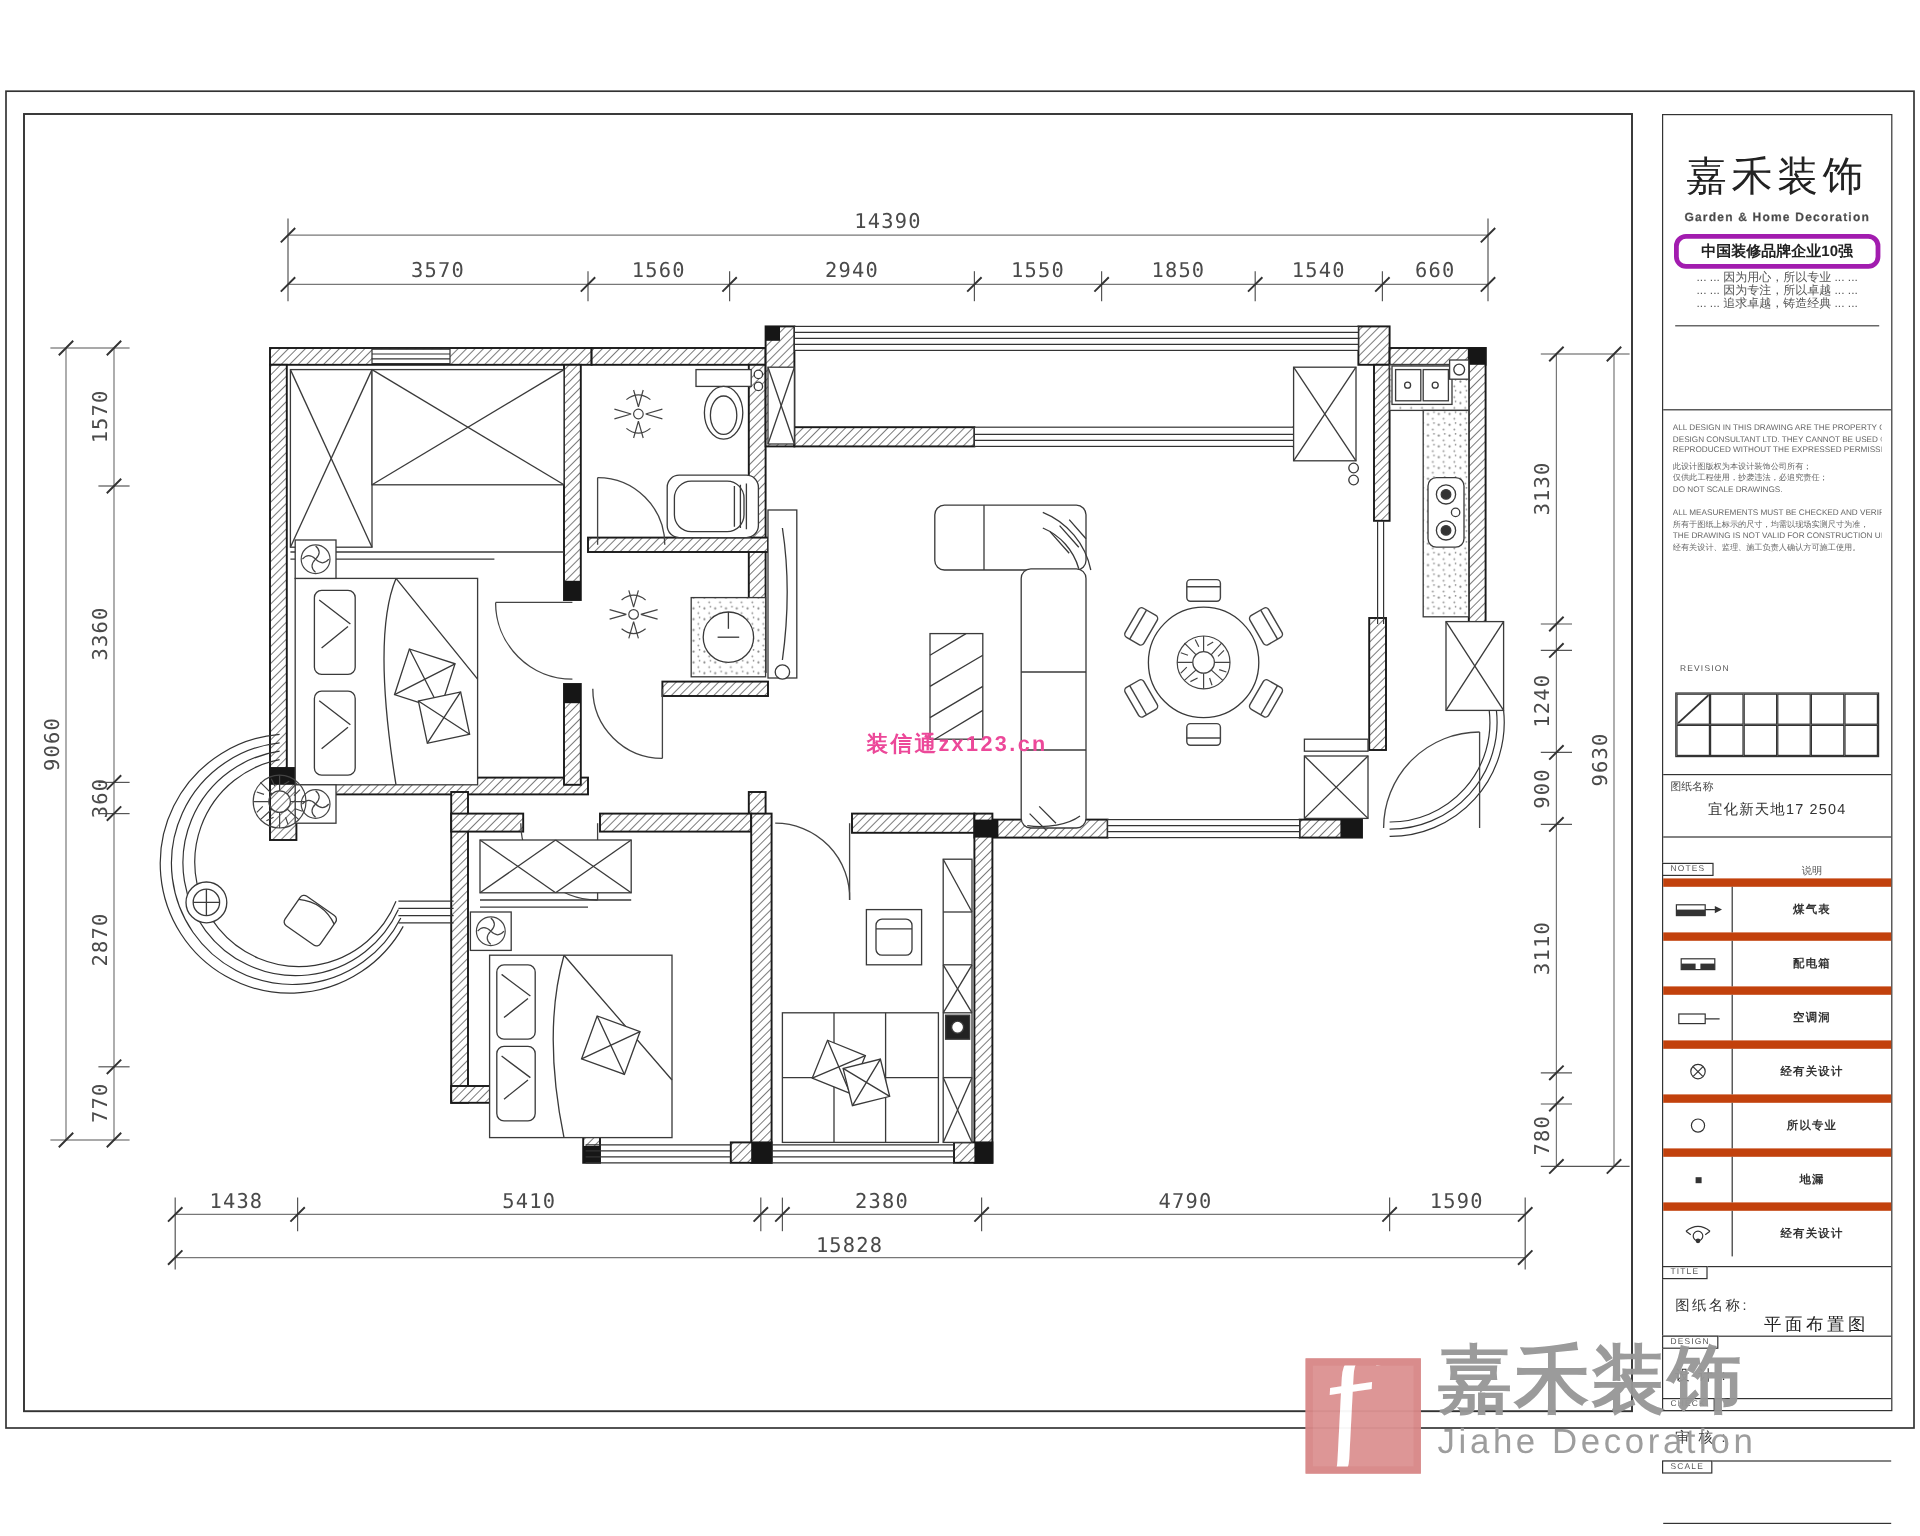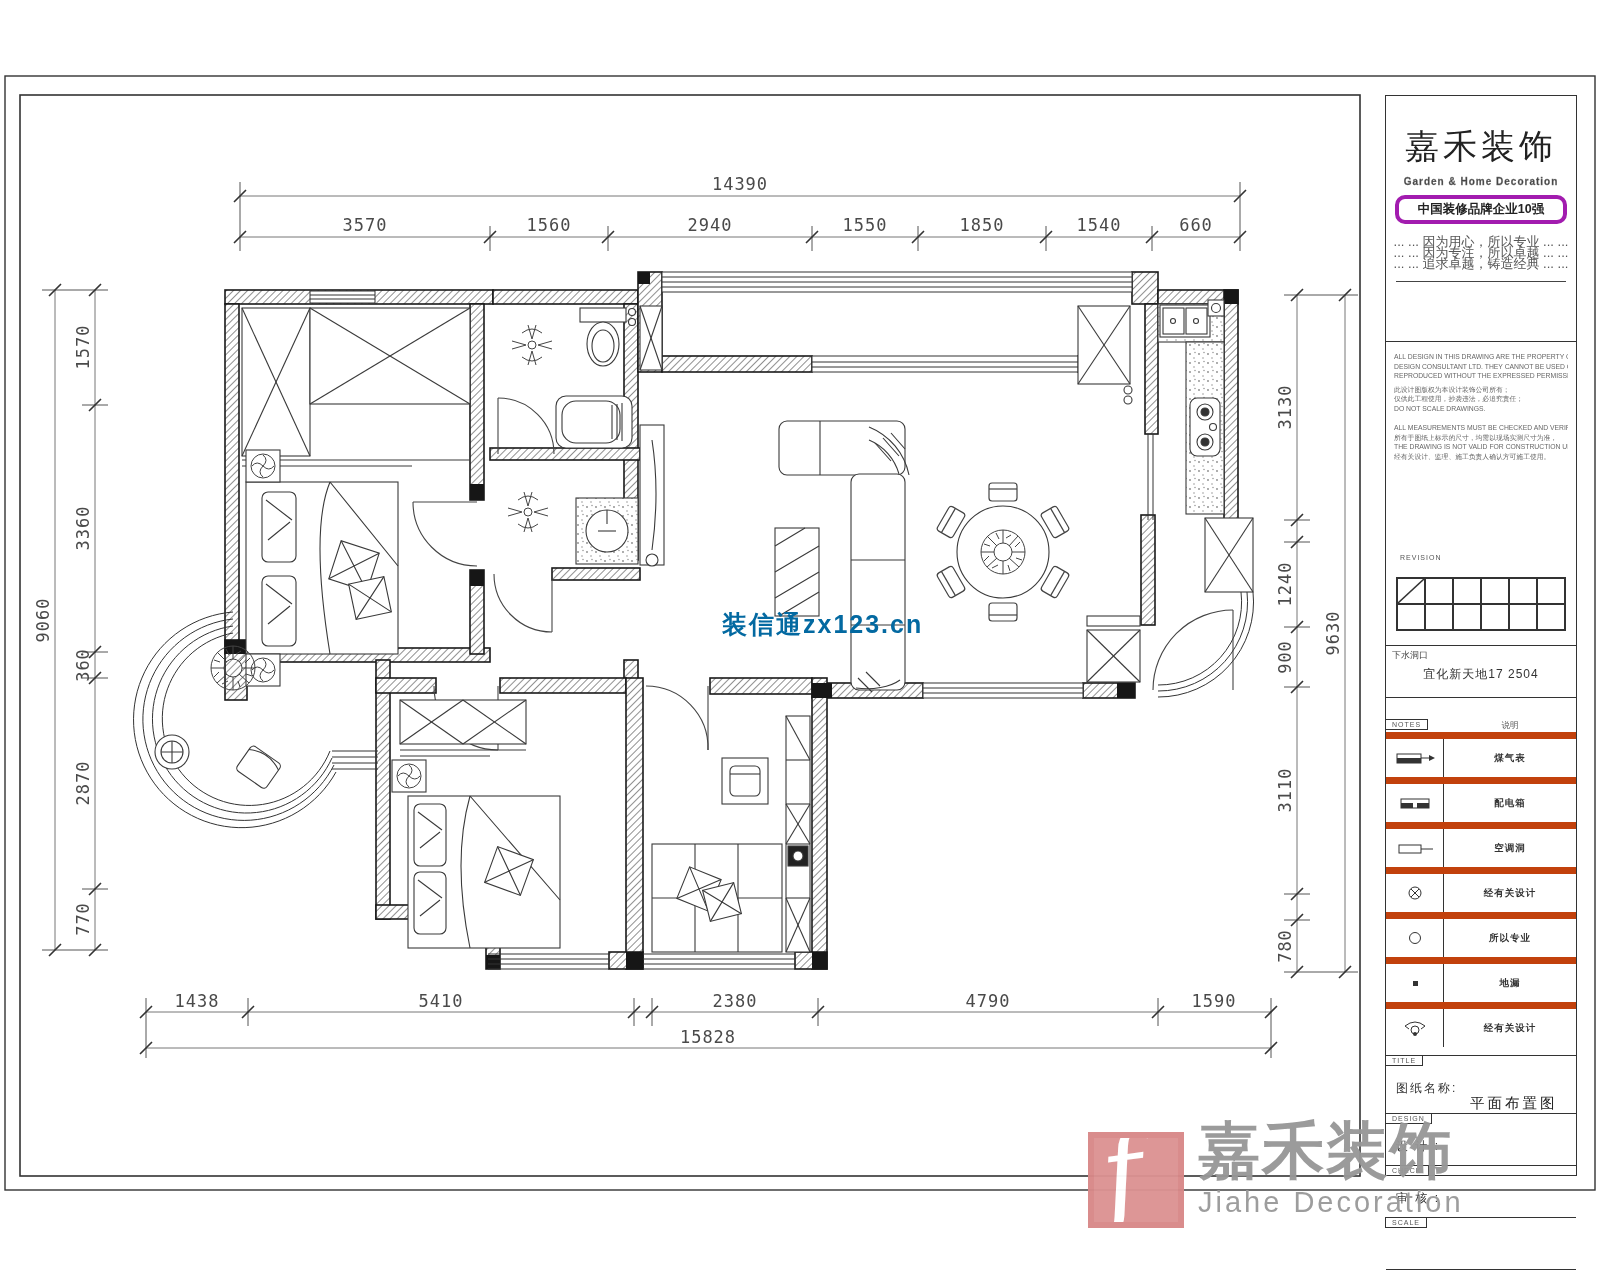--- a/index.html
+++ b/index.html
@@ -10,21 +10,21 @@
   
   #tblock{position:absolute;left:1385px;top:95px;width:192px;height:1081px;
           border:1.5px solid #333;box-sizing:border-box;font-family:"Liberation Sans",sans-serif;}
   #tblock .sec{border-bottom:1px solid #333;box-sizing:border-box;position:relative;}
   .brand-cn{font-family:"DejaVu Serif",serif;font-size:34px;letter-spacing:4px;text-align:center;
             color:#222;margin-top:28px;}
   .brand-en{font-size:10px;font-weight:bold;text-align:center;color:#444;letter-spacing:1px;
             margin-top:6px;-webkit-text-stroke:.3px #777;}
   .award{margin:8px auto 0;width:86%;border:4px solid #a21caf;border-radius:10px;text-align:center;
          font-size:12.5px;font-weight:bold;padding:2px 0;color:#222;}
-  .slogan{font-size:13px;color:#555;text-align:center;line-height:11px;margin-top:12px;}
+  .slogan{font-size:10px;color:#555;text-align:center;line-height:11px;margin-top:2px;}
   .rule{border-top:1.5px solid #444;margin:12px 10px 0;}
   .disc{font-size:6.8px;color:#666;line-height:9.5px;padding:10px 8px 4px;letter-spacing:0;}
   .disc div{white-space:nowrap;overflow:hidden;}
   .tag{position:absolute;top:-1px;left:-1px;border:1px solid #333;font-size:7px;color:#555;
        padding:1px 6px;background:#fff;letter-spacing:1px;}
   .revgrid{display:grid;grid-template-columns:repeat(6,1fr);grid-template-rows:26px 26px;
            margin:16px 10px 8px;border:1.2px solid #333;}
   .revgrid span{border:.6px solid #333;position:relative;}
   .projrow{font-size:9px;color:#444;padding:3px 6px 0;}
   .projval{font-size:12px;color:#333;text-align:center;padding:4px 0 5px;letter-spacing:1px;}
@@ -40,21 +40,21 @@
   #wlogo{position:absolute;left:1088px;top:1118px;width:505px;height:150px;display:flex;
          align-items:flex-start;opacity:.96;}
   #wlogo .box{width:96px;height:96px;background:#dc9292;border:6px solid #d88888;box-sizing:border-box;
               margin-top:14px;position:relative;overflow:hidden;}
   #wlogo .box span{position:absolute;left:8px;top:-28px;font-family:"DejaVu Serif",serif;
                    font-style:italic;font-size:110px;color:#fff;transform:rotate(-8deg);}
   #wlogo .txt{margin-left:14px;}
   #wlogo .cn{font-size:62px;font-weight:bold;color:#979797;letter-spacing:2px;line-height:66px;}
   #wlogo .en{font-size:29px;color:#9a9a9a;letter-spacing:3px;margin-top:2px;}
   
-  #cwm{position:absolute;left:722px;top:608px;font-size:25px;font-weight:bold;color:#0369a1;
+  #cwm{position:absolute;left:722px;top:608px;font-size:18px;font-weight:bold;color:#ec4899;
        letter-spacing:2px;}
 </style>
 </head>
 <body>
 
 <div id="stage">
 
 <svg width="1600" height="1280" viewBox="0 0 1600 1280">
   <defs>
     <pattern id="hatch" width="5" height="5" patternUnits="userSpaceOnUse" patternTransform="rotate(45)">
@@ -575,21 +575,21 @@
           <span></span>
       <span></span>
           <span></span>
           <span></span>
           <span></span>
           <span></span>
           <span></span>
     </div>
   </div>
   <div class="sec" style="height:52px;">
-    <div class="projrow">下水洞口</div>
+    <div class="projrow">图纸名称</div>
     <div class="projval">宜化新天地17 2504</div>
   </div>
   <div class="sec" style="height:336px;">
     <div class="tag">NOTES</div>
     <div class="leghead" style="margin-top:22px;">
       <span>图例</span>
       <span>说明</span>
     </div>
     <div class="legrow">
       <span class="sym">

